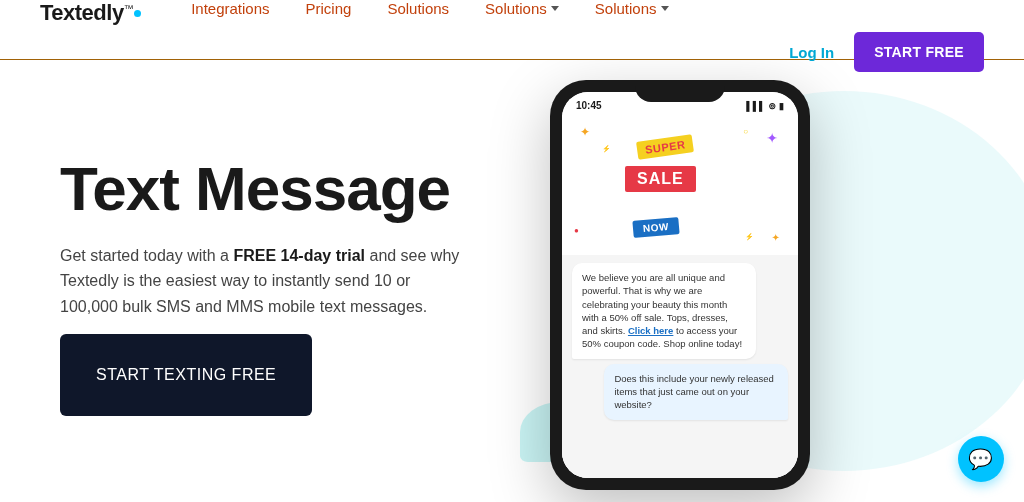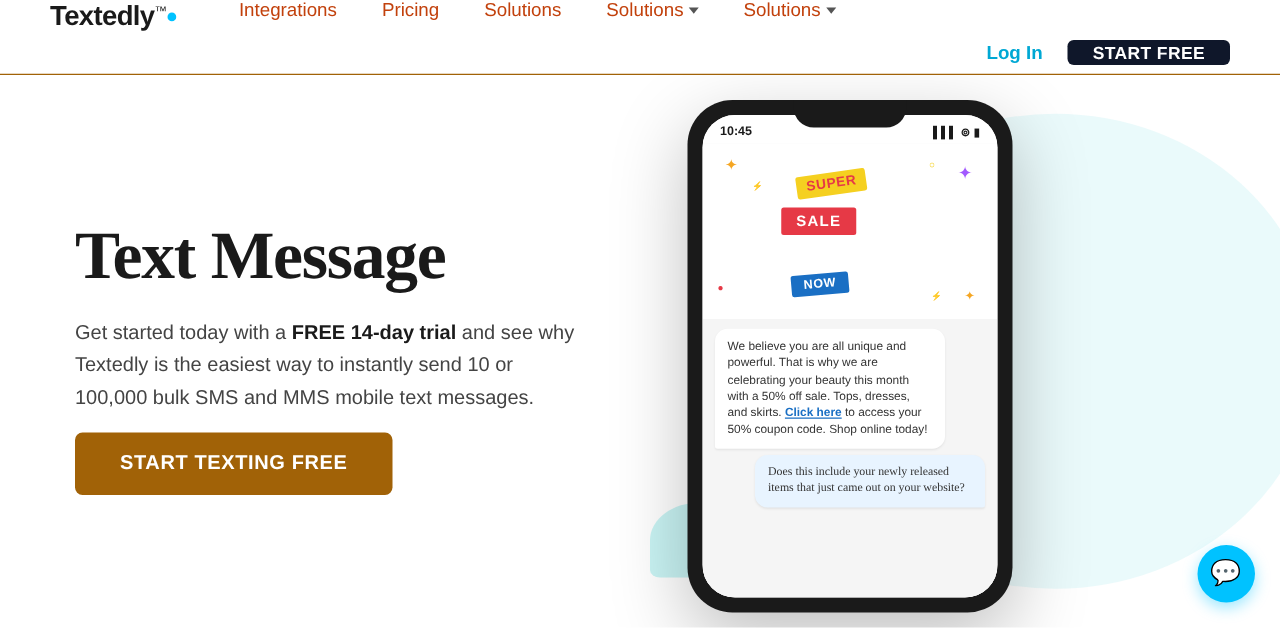--- a/index.html
+++ b/index.html
@@ -77,25 +77,25 @@
       margin-top: 32px;
     }
     .login-btn {
       font-size: 15px;
       color: #00a8d4;
       font-weight: 600;
       cursor: pointer;
       text-decoration: none;
     }
     .start-free-btn {
-      background: #0f172a;
+      background: #6d28d9;
       color: #fff;
       font-weight: 700;
       font-size: 14px;
-      padding: 2px 20px;
+      padding: 12px 20px;
       border-radius: 5px;
       border: none;
       cursor: pointer;
       letter-spacing: 0.3px;
     }
 
     
     .hero {
       display: flex;
       align-items: stretch;
@@ -108,45 +108,44 @@
     .hero-left {
       width: 520px;
       padding: 50px 40px 40px 60px;
       display: flex;
       flex-direction: column;
       justify-content: center;
       position: relative;
       z-index: 5;
     }
     .hero-title {
-      font-size: 54px;
+      font-size: 62px;
       font-weight: 900;
       color: #1a1a1a;
       line-height: 1.05;
       margin-bottom: 22px;
       letter-spacing: -1px;
-      font-family: Liberation Serif, serif;
     }
     .hero-subtitle {
       font-size: 16px;
       color: #444;
       line-height: 1.6;
       max-width: 400px;
       margin-bottom: 15px;
     }
     .hero-subtitle strong {
       font-weight: 700;
       color: #1a1a1a;
     }
     .cta-btn {
-      background: #a16207;
+      background: #0f172a;
       color: #fff;
-      font-weight: 700;
+      font-weight: 400;
       font-size: 16px;
-      padding: 16px 36px;
+      padding: 32px 36px;
       border-radius: 6px;
       border: none;
       cursor: pointer;
       letter-spacing: 0.5px;
       display: inline-block;
       text-align: center;
       width: fit-content;
     }
 
     
@@ -270,21 +269,21 @@
       text-transform: uppercase;
       letter-spacing: 0.5px;
       z-index: 3;
     }
     .sale-badge-sale {
       position: absolute;
       top: 28px;
       left: 0;
       background: #e63946;
       color: #fff;
-      font-size: 12px;
+      font-size: 16px;
       font-weight: 900;
       padding: 4px 12px;
       border-radius: 2px;
       text-transform: uppercase;
       letter-spacing: 1px;
       z-index: 3;
     }
     .sale-badge-now {
       position: absolute;
       bottom: 2px;
@@ -329,21 +328,20 @@
     .bubble-out {
       background: #e8f4ff;
       border-radius: 10px 10px 2px 10px;
       padding: 8px 10px;
       font-size: 9.5px;
       color: #333;
       line-height: 1.4;
       max-width: 85%;
       align-self: flex-end;
       box-shadow: 0 1px 2px rgba(0,0,0,0.08);
-      font-family: Liberation Serif, serif;
     }
 
     
     .chat-widget {
       position: absolute;
       bottom: 20px;
       right: 20px;
       width: 46px;
       height: 46px;
       background: #00c2ff;

